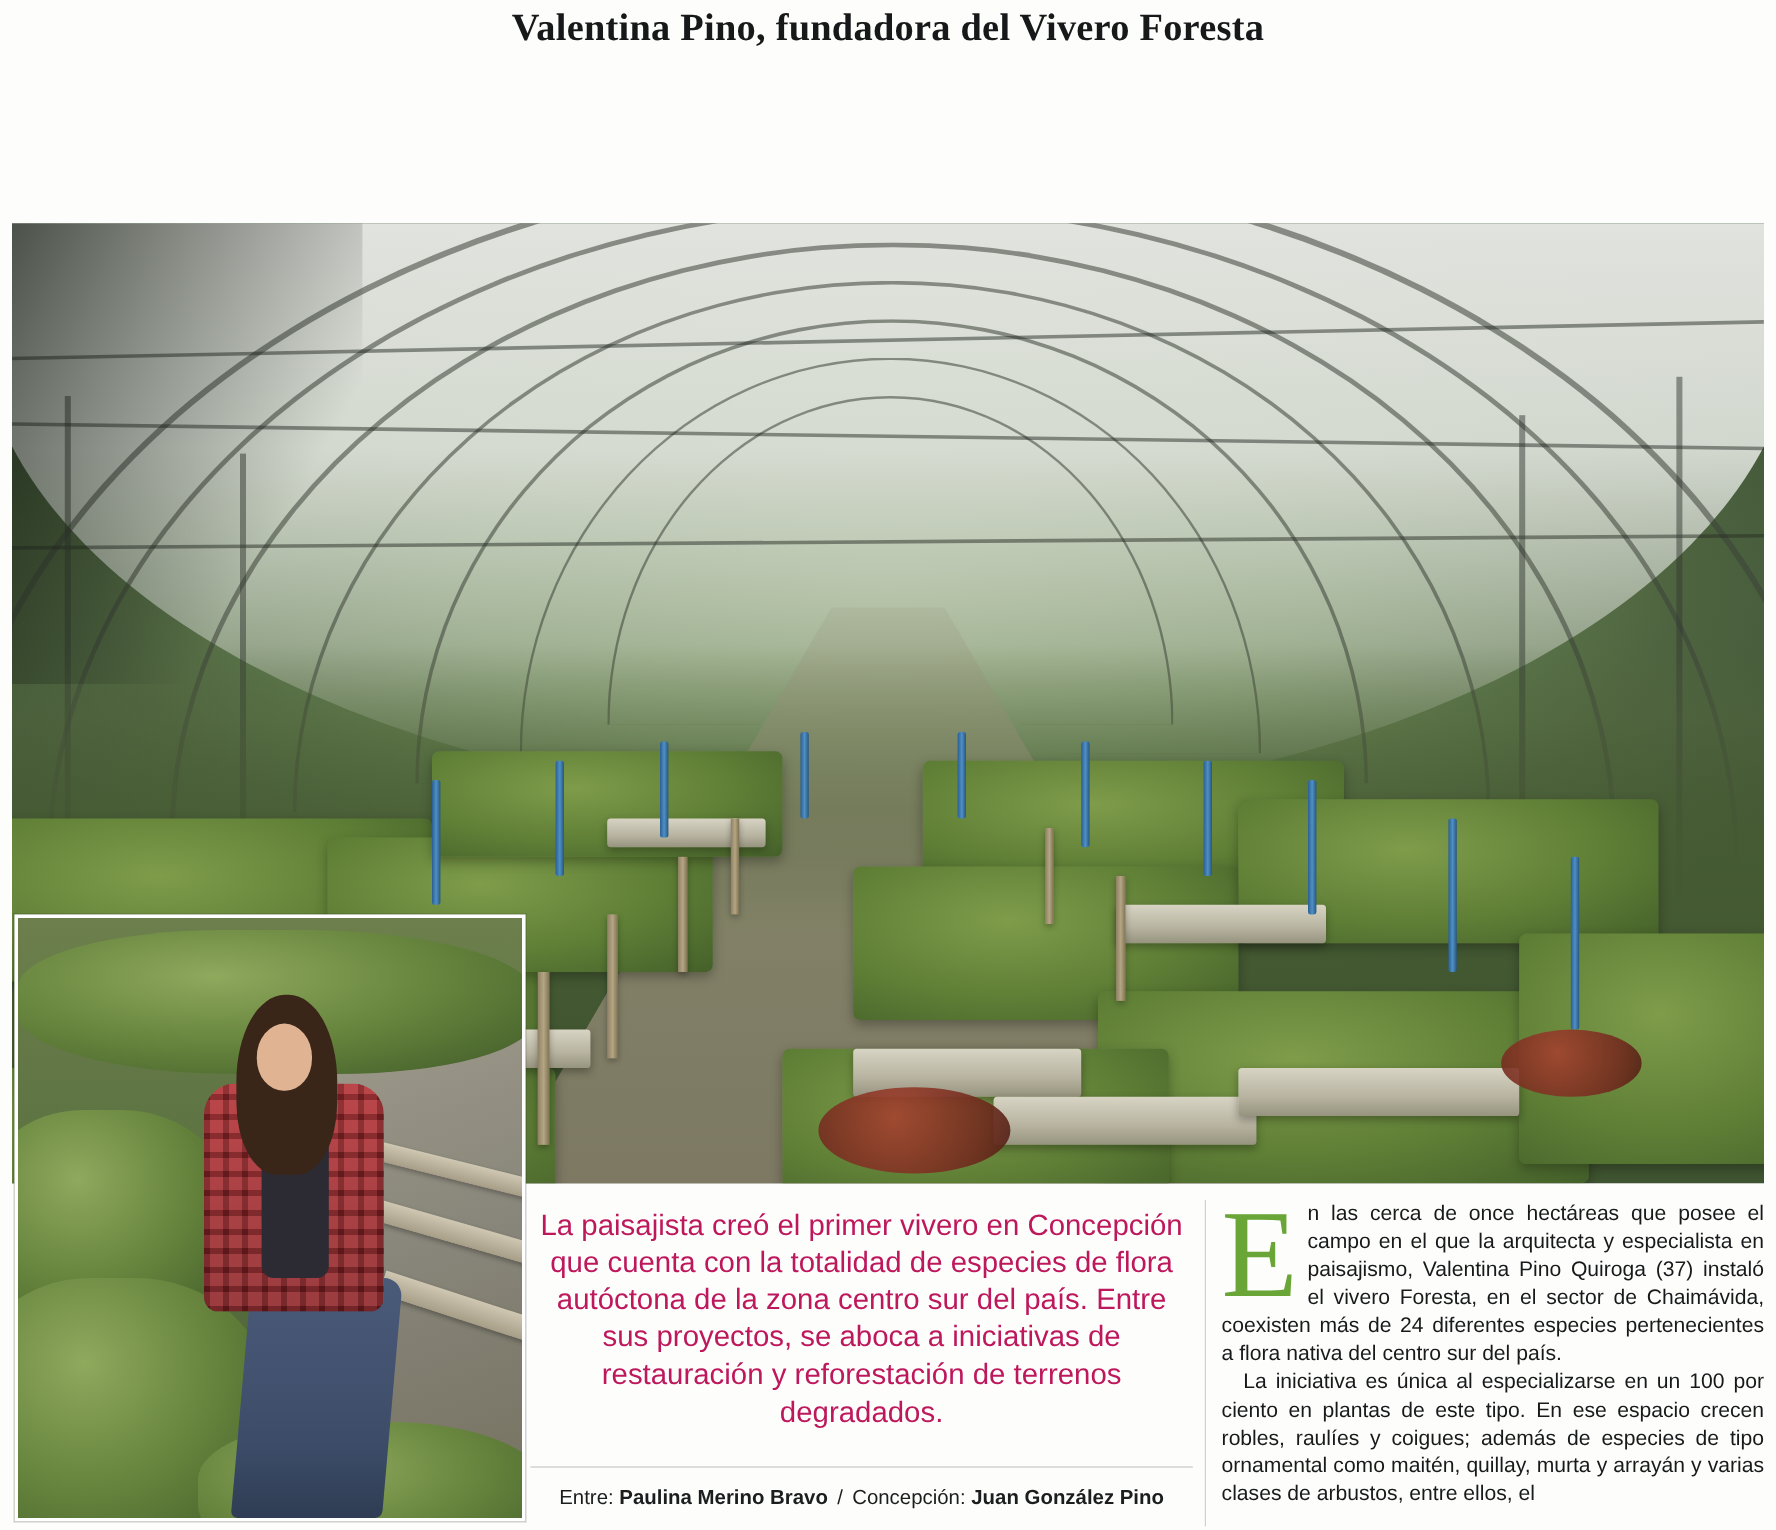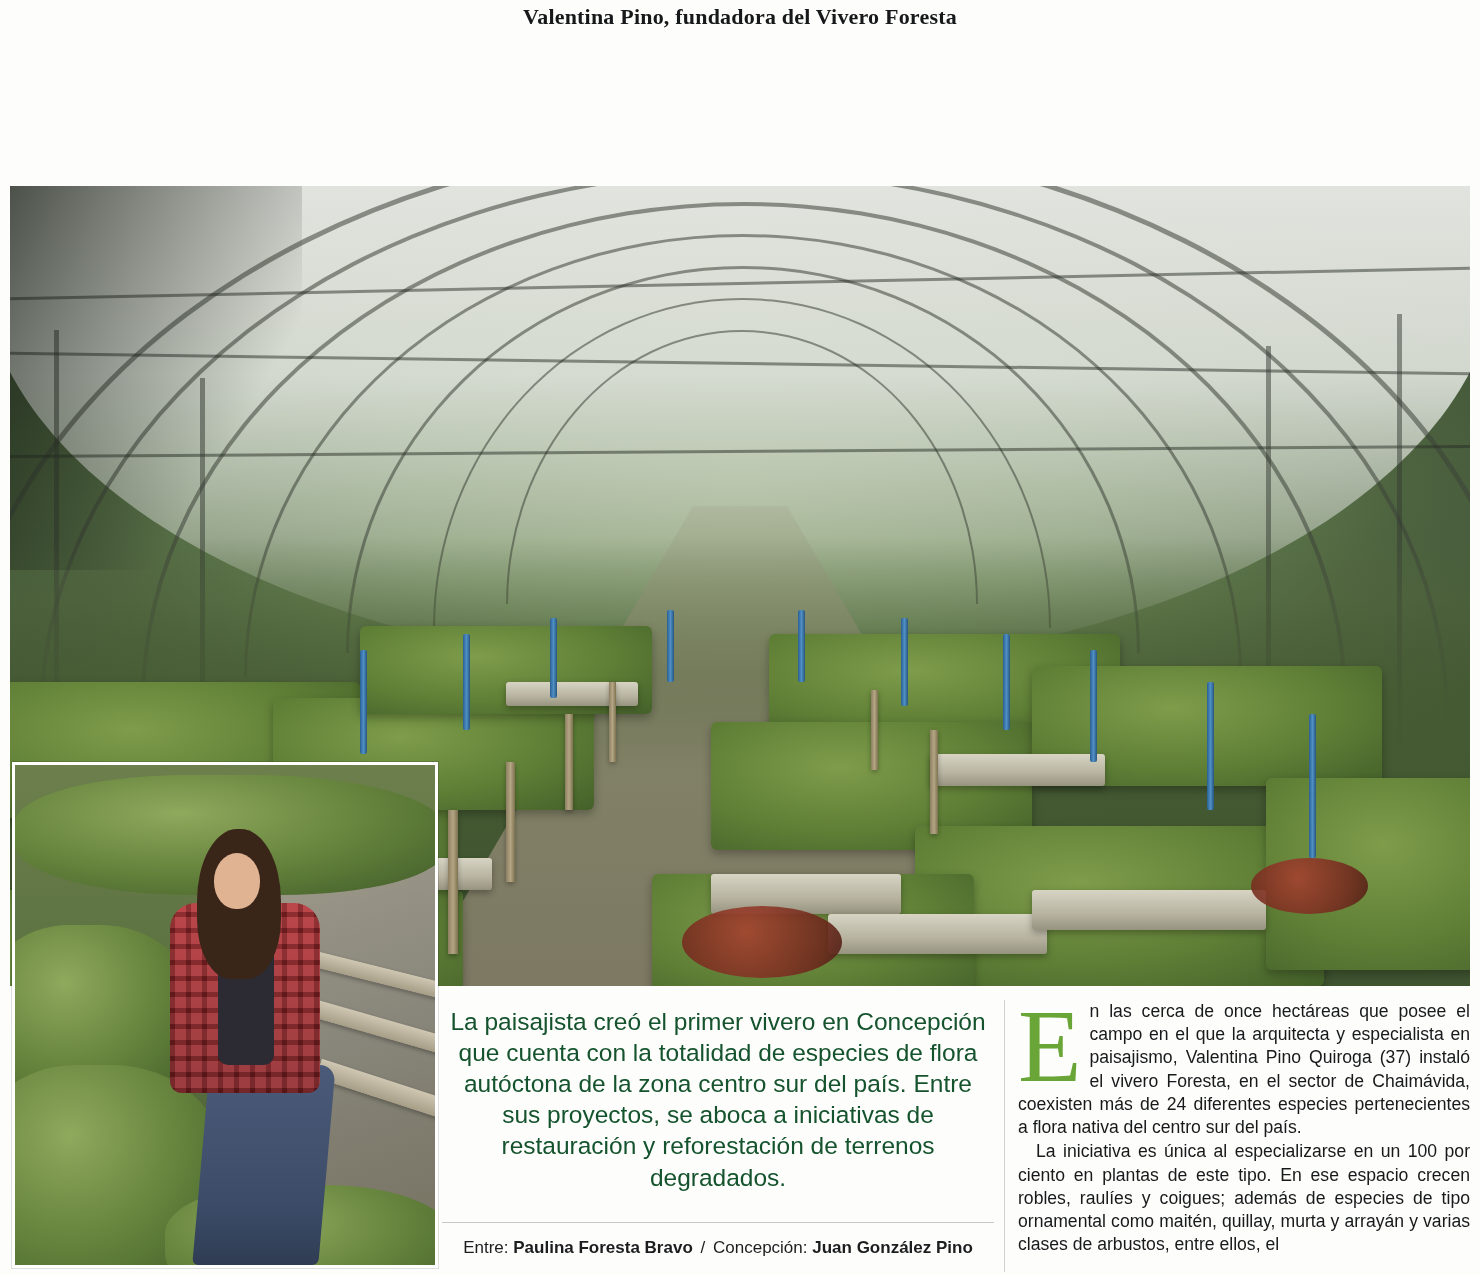--- a/index.html
+++ b/index.html
@@ -23,21 +23,21 @@
 
   
   .kicker {
     position: absolute;
     top: 4px;
     left: 0;
     width: 1480px;
     text-align: center;
     font-family: "Liberation Serif", serif;
     font-weight: bold;
-    font-size: 22px;
+    font-size: 32px;
     letter-spacing: 0.2px;
     color: #16181a;
   }
 
   
   .headline-band {
     position: absolute;
     top: 58px;
     left: 0;
     width: 1480px;
@@ -240,21 +240,21 @@
   
   .standfirst {
     position: absolute;
     top: 1006px;
     left: 442px;
     width: 552px;
     text-align: center;
     font-family: "Liberation Sans", sans-serif;
     font-size: 24.5px;
     line-height: 1.27;
-    color: #14532d;
+    color: #be185d;
   }
 
   
   .credits {
     position: absolute;
     top: 1238px;
     left: 442px;
     width: 552px;
     text-align: center;
     font-family: "Liberation Sans", sans-serif;
@@ -402,21 +402,21 @@
     <div class="ip-person-hair"></div>
     <div class="ip-person-face"></div>
   </div>
 
   <div class="standfirst">La paisajista creó el primer vivero en Concepción que cuenta con la totalidad de especies de flora autóctona de la zona centro sur del país. Entre sus proyectos, se aboca a iniciativas de restauración y reforestación de terrenos degradados.</div>
 
   <div class="rule"></div>
 
   <div class="credits">
     <span>Entre:</span>
-    <span class="name">Paulina Foresta Bravo</span>
+    <span class="name">Paulina Merino Bravo</span>
     <span class="sep">/</span>
     <span>Concepción:</span>
     <span class="name">Juan González Pino</span>
   </div>
 
   <div class="col-divider"></div>
 
   <div class="body-col">
     <p><span class="dropcap">E</span><span>n las cerca de once hectáreas que posee el campo en el que la arquitecta y especialista en paisajismo, Valentina Pino Quiroga (37) instaló el vivero Foresta, en el sector de Chaimávida, coexisten más de 24 diferentes especies pertenecientes a flora nativa del centro sur del país.</span></p>
     <p>La iniciativa es única al especializarse en un 100 por ciento en plantas de este tipo. En ese espacio crecen robles, raulíes y coigues; además de especies de tipo ornamental como maitén, quillay, murta y arrayán y varias clases de arbustos, entre ellos, el</p>

